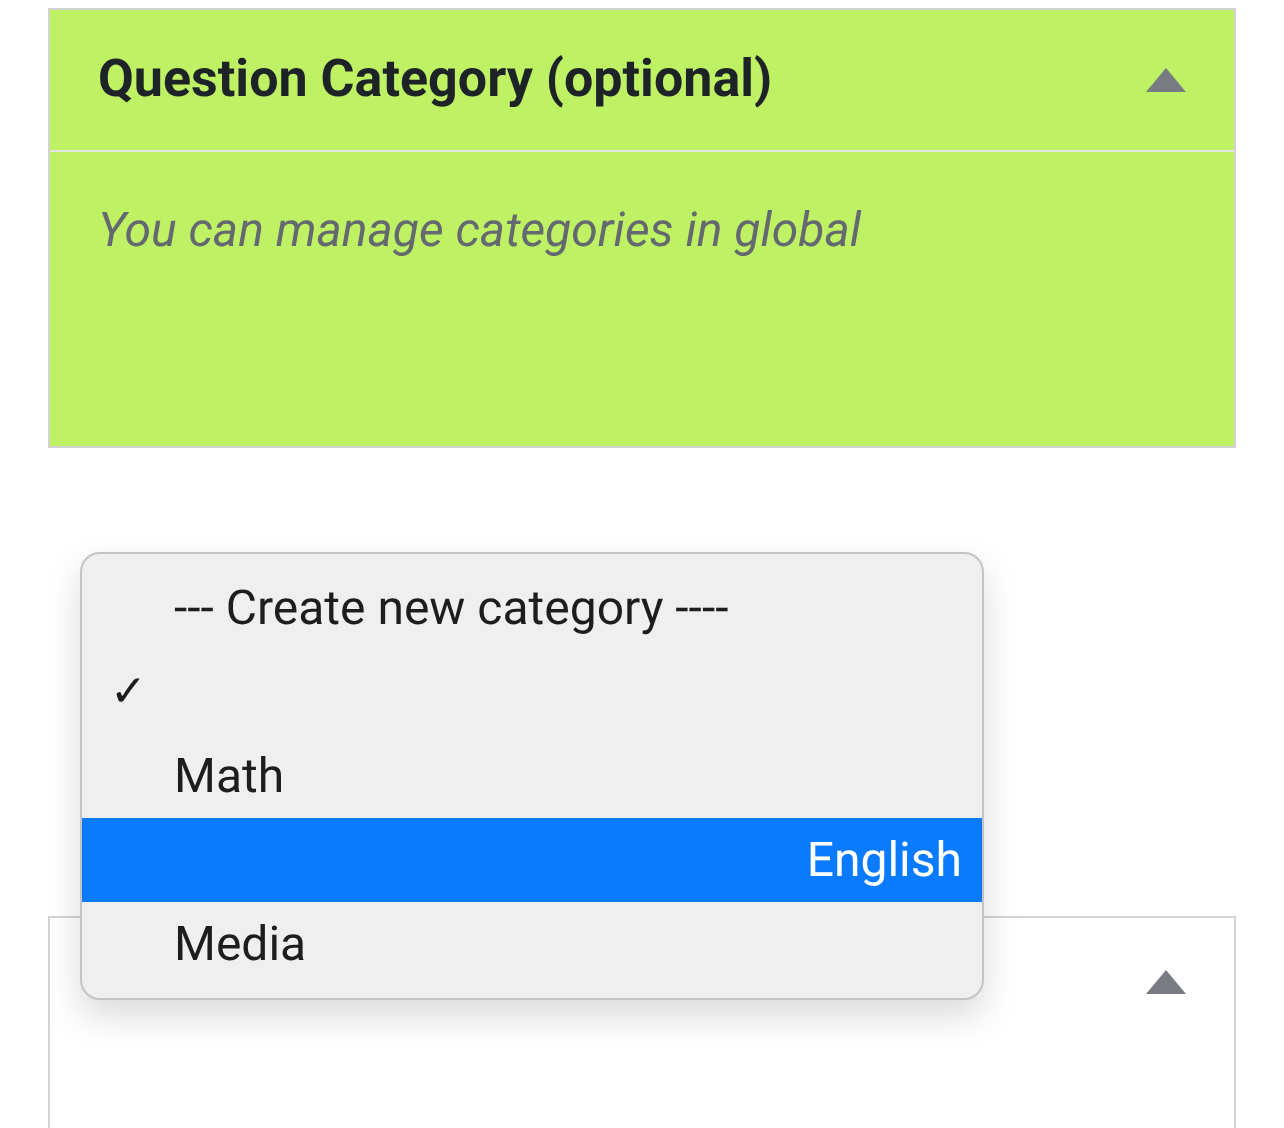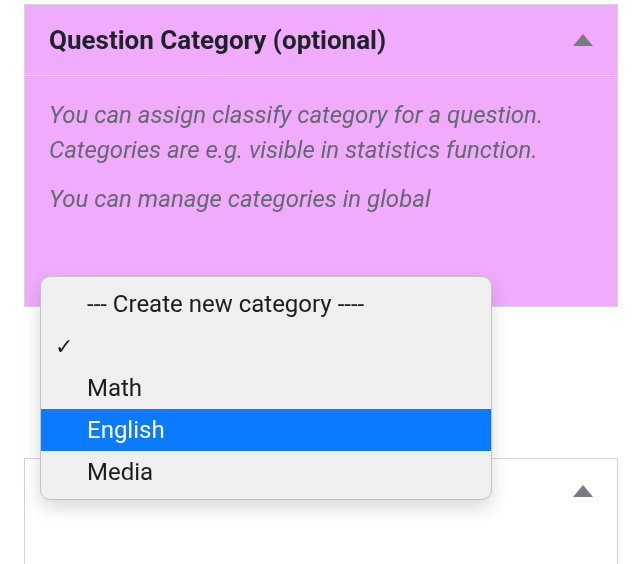--- a/index.html
+++ b/index.html
@@ -6,21 +6,21 @@
     body {
       font-family: -apple-system, BlinkMacSystemFont, "Segoe UI", Roboto, Helvetica, Arial, sans-serif;
       background: #ffffff;
       width: 642px;
       height: 564px;
       position: relative;
       overflow: hidden;
     }
     .panel {
       border: 1px solid #d4d4d4;
-      background: #f0abfc;
+      background: #bef264;
       margin: 0 24px;
     }
     .panel-top { margin-top: 4px; }
     .panel-header {
       display: flex;
       align-items: center;
       justify-content: space-between;
       padding: 20px 24px;
       cursor: pointer;
       border-bottom: 1px solid #e5e5e5;
@@ -68,20 +68,21 @@
       padding: 4px 10px 4px 46px;
       position: relative;
       cursor: pointer;
       height: 42px;
     }
     .option.first { padding-top: 10px; height: 48px; }
     .option.last { padding-bottom: 10px; height: 48px; }
     .option.highlighted {
       background: #0a7aff;
       color: #ffffff;
+      justify-content: flex-end;
     }
     .checkmark {
       position: absolute;
       left: 14px;
       top: 50%;
       transform: translateY(-50%);
       font-size: 22px;
       color: #1d1d1f;
     }
 
@@ -105,21 +106,20 @@
   </style>
 </head>
 <body>
 
 <div class="panel panel-top">
   <div class="panel-header">
     <div class="panel-title">Question Category (optional)</div>
     <div class="triangle-up"></div>
   </div>
   <div class="panel-body">
-    <p class="help-text">You can assign classify category for a question. Categories are e.g. visible in statistics function.</p>
     <p class="help-text">You can manage categories in global</p>
   </div>
 </div>
 
 <div class="dropdown">
   <div class="option first">
     <span>--- Create new category ----</span>
   </div>
   <div class="option">
     <span class="checkmark">✓</span>

